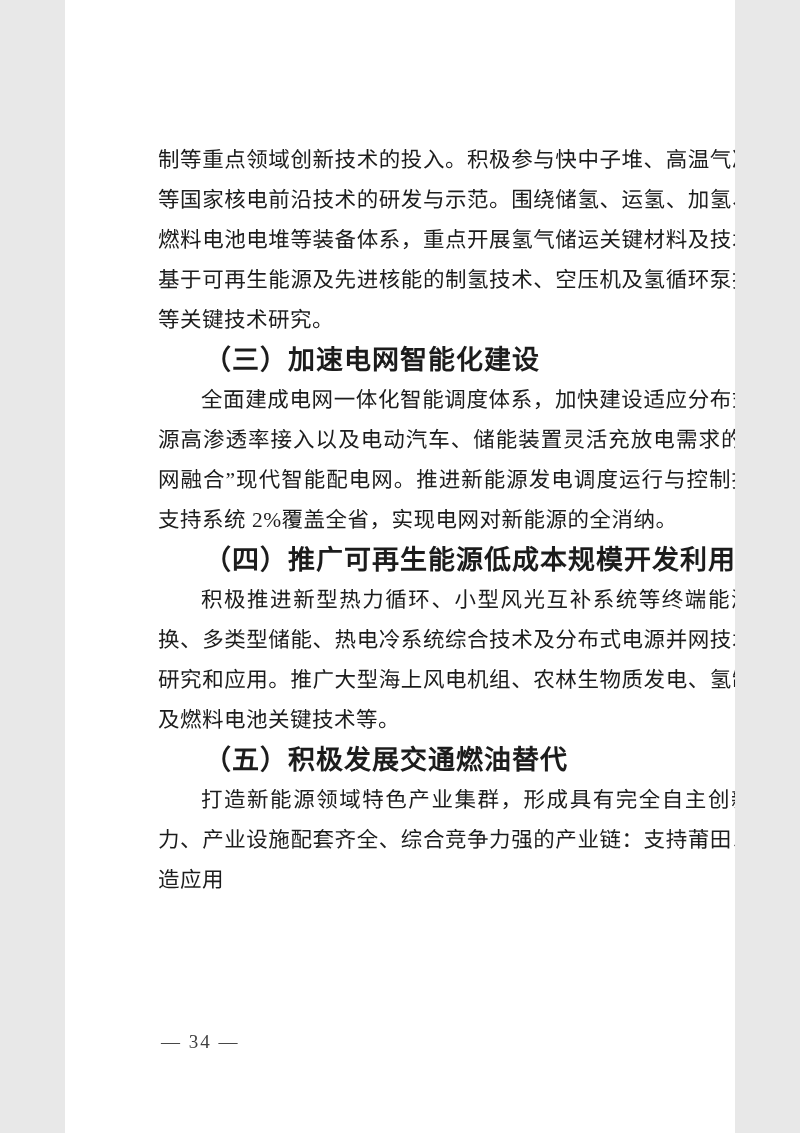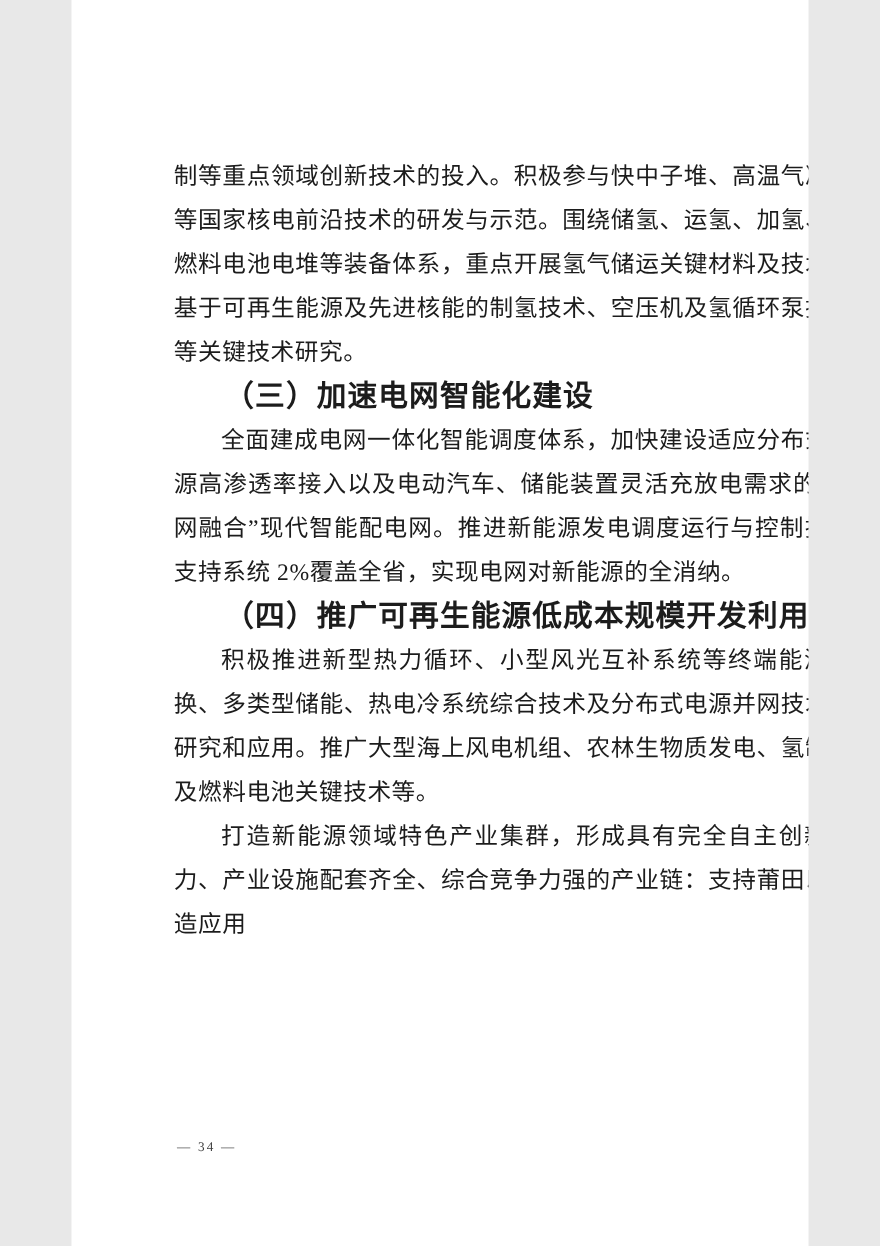--- a/index.html
+++ b/index.html
@@ -41,21 +41,21 @@
     font-size: 27px;
     line-height: 40px;
     font-weight: bold;
     text-indent: 1.7em;
     letter-spacing: 1px;
   }
   .page-footer {
     position: absolute;
     left: 96px;
     top: 1022px;
-    font-size: 12px;
+    font-size: 19px;
     line-height: 40px;
     color: #3f3f3f;
     letter-spacing: 2px;
   }
 </style>
 </head>
 <body>
 
 <div class="page">
 
@@ -67,20 +67,21 @@
       <h3 class="section-heading">（三）加速电网智能化建设</h3>
       <p class="para-indent">全面建成电网一体化智能调度体系，加快建设适应分布式电源高渗透率接入以及电动汽车、储能装置灵活充放电需求的“三网融合”现代智能配电网。推进新能源发电调度运行与控制技术支持系统 2%覆盖全省，实现电网对新能源的全消纳。</p>
     </section>
 
     <section>
       <h3 class="section-heading">（四）推广可再生能源低成本规模开发利用</h3>
       <p class="para-indent">积极推进新型热力循环、小型风光互补系统等终端能源转换、多类型储能、热电冷系统综合技术及分布式电源并网技术的研究和应用。推广大型海上风电机组、农林生物质发电、氢制备及燃料电池关键技术等。</p>
     </section>
 
     <section>
+      <h3 class="section-heading">（五）积极发展交通燃油替代</h3>
     </section>
 
     <section>
       <p class="para-indent">打造新能源领域特色产业集群，形成具有完全自主创新能力、产业设施配套齐全、综合竞争力强的产业链：支持莆田以制造应用</p>
     </section>
 
   </div>
 
   <div class="page-footer">— 34 —</div>
 

